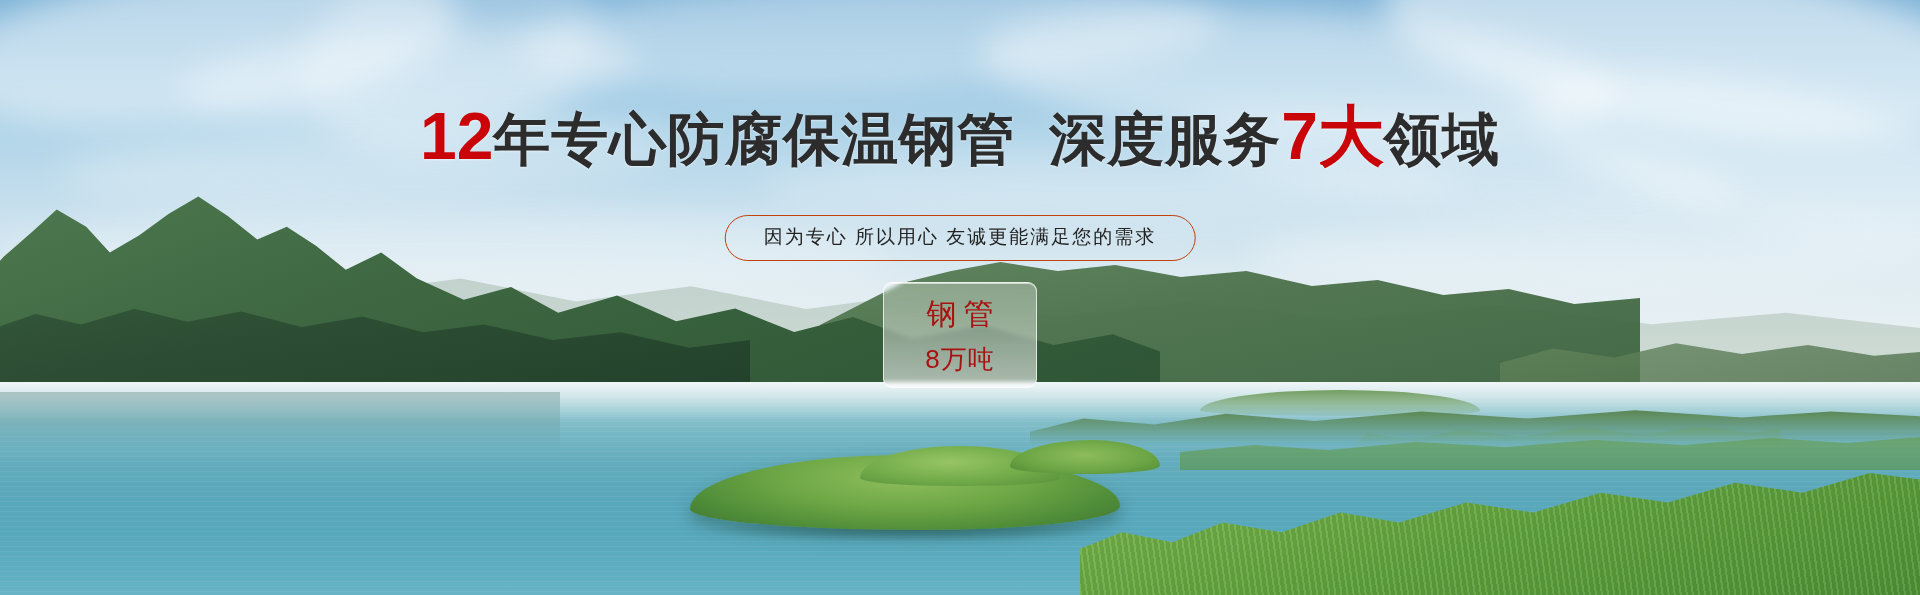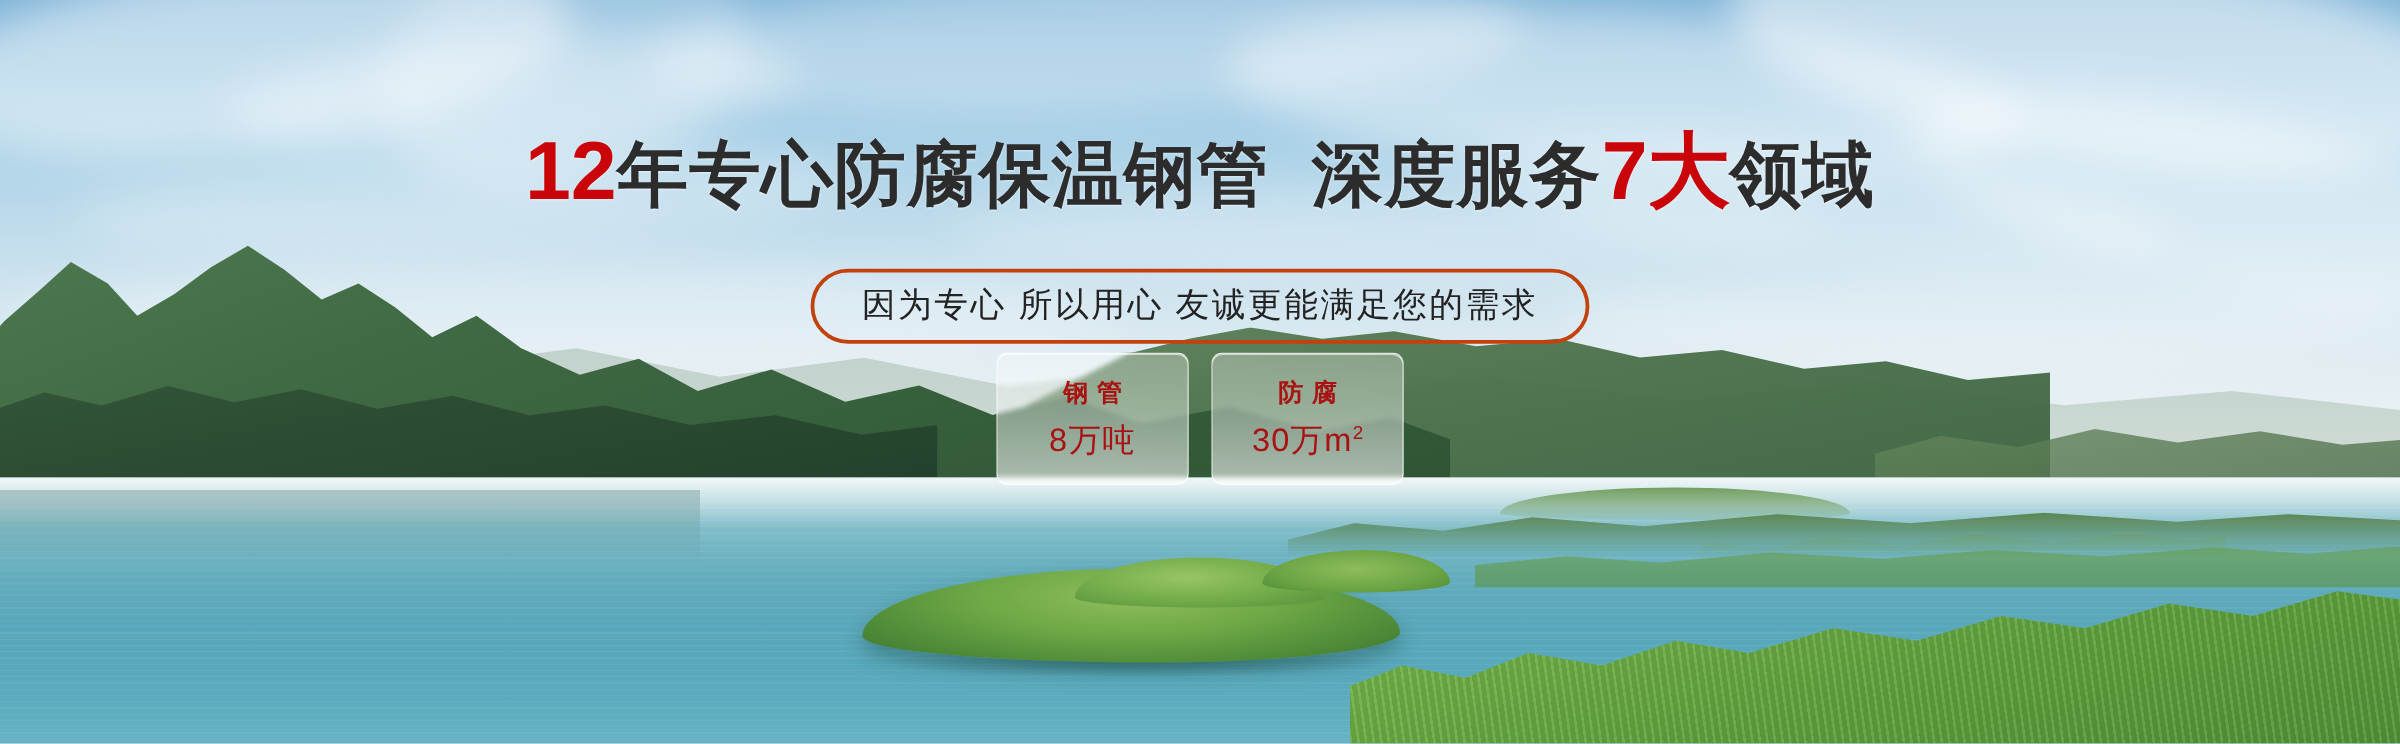--- a/index.html
+++ b/index.html
@@ -240,23 +240,23 @@
     letter-spacing:0;
   }
   .headline .gap { display:inline-block; width:34px; }
 
   .subtitle-pill {
     position:absolute;
     left:50%;
     transform:translateX(-50%);
     top:198px;
     padding:8px 38px 10px;
-    border:3px solid #c2410c;
+    border:1px solid #c2410c;
     border-radius:32px;
-    font-size:27px;
+    font-size:19px;
     letter-spacing:2px;
     color:#232323;
     white-space:nowrap;
     background:transparent;
     font-weight:normal;
   }
 
   
   .cards {
     position:absolute;
@@ -274,25 +274,25 @@
     border:1px solid rgba(255,255,255,0.72);
     box-shadow:inset 0 1px 0 rgba(255,255,255,.6);
     backdrop-filter:blur(2px);
     display:flex;
     flex-direction:column;
     align-items:center;
     justify-content:center;
     gap:7px;
   }
   .card-label {
-    font-size:20px;
+    font-size:30px;
     color:#a81212;
     letter-spacing:7px;
     text-indent:7px;
-    font-weight:bold;
+    font-weight:normal;
   }
   .card-value {
     font-size:26px;
     color:#a81212;
     letter-spacing:1px;
     font-weight:normal;
     white-space:nowrap;
     text-align:center;
   }
   .card-value sup {
@@ -353,21 +353,17 @@
 
     <div class="subtitle-pill">因为专心 所以用心 友诚更能满足您的需求</div>
 
     <div class="cards">
 
       <div class="card">
         <div class="card-label">钢管</div>
         <div class="card-value"><span>8万吨</span><sup></sup></div>
       </div>
 
-      <div class="card">
-        <div class="card-label">防腐</div>
-        <div class="card-value"><span>30万m</span><sup>2</sup></div>
-      </div>
 
 
     </div>
   </div>
 </div>
 
 </body></html>

